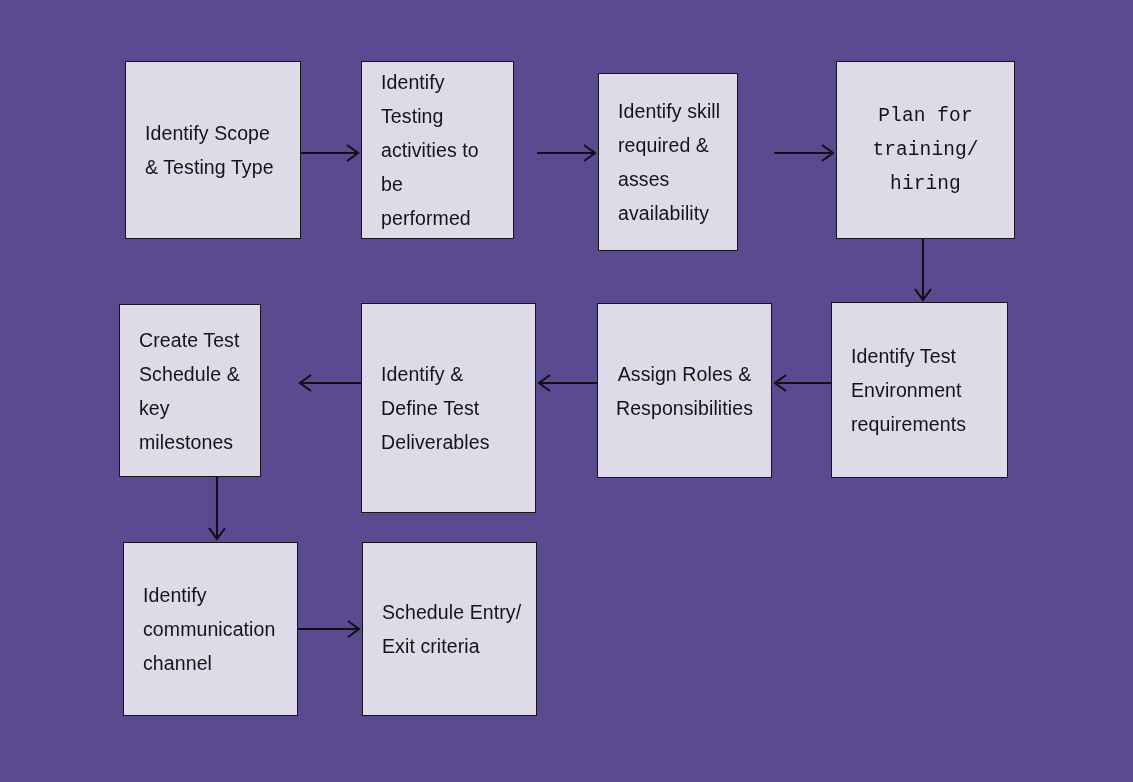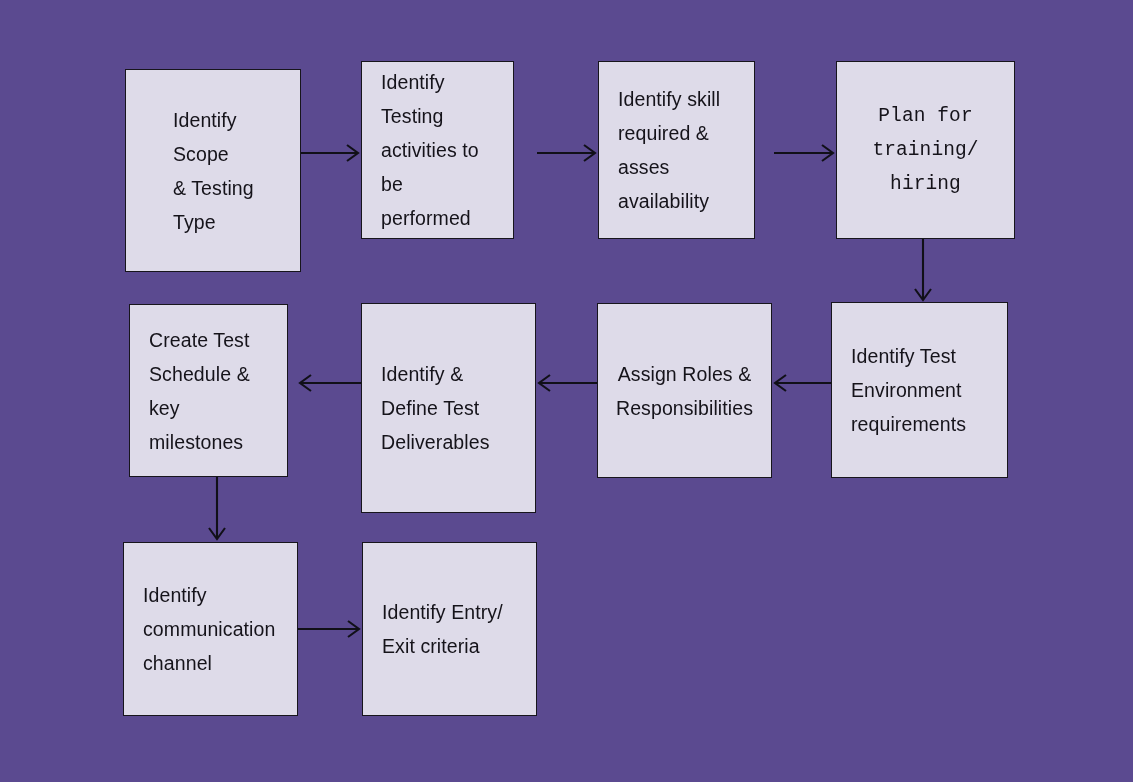--- a/index.html
+++ b/index.html
@@ -111,32 +111,32 @@
       <line x1="217" y1="477" x2="217" y2="538"></line>
       <path class="head" d="M 209 528 L 217 539 L 225 528"></path>
     </g>
 
     <g>
       <line x1="298" y1="629" x2="358" y2="629"></line>
       <path class="head" d="M 348 621 L 359 629 L 348 637"></path>
     </g>
   </svg>
 
-  <div class="node" style="left:125px; top:69px; width:176px; height:203px;padding-left:28px;">
+  <div class="node" style="left:125px; top:61px; width:176px; height:178px;">
     <div class="node-label">Identify Scope
 &amp; Testing Type</div>
   </div>
 
   <div class="node" style="left:361px; top:61px; width:153px; height:178px;">
     <div class="node-label">Identify Testing
 activities to be
 performed</div>
   </div>
 
-  <div class="node" style="left:598px; top:61px; width:157px; height:178px;">
+  <div class="node" style="left:598px; top:73px; width:140px; height:178px;">
     <div class="node-label">Identify skill
 required &amp; asses
 availability</div>
   </div>
 
   <div class="node center" style="left:836px; top:61px; width:179px; height:178px;font-family:Liberation Mono, monospace;">
     <div class="node-label">Plan for
 training/ hiring</div>
   </div>
 
@@ -150,30 +150,30 @@
 Environment
 requirements</div>
   </div>
 
   <div class="node" style="left:361px; top:303px; width:175px; height:210px;">
     <div class="node-label">Identify &amp;
 Define Test
 Deliverables</div>
   </div>
 
-  <div class="node" style="left:129px; top:304px; width:159px; height:173px;">
+  <div class="node" style="left:119px; top:304px; width:142px; height:173px;">
     <div class="node-label">Create Test
 Schedule &amp; key
 milestones</div>
   </div>
 
   <div class="node" style="left:123px; top:542px; width:175px; height:174px;align-items:center;">
     <div class="node-label">Identify
 communication
 channel</div>
   </div>
 
   <div class="node" style="left:362px; top:542px; width:175px; height:174px;">
-    <div class="node-label">Identify Entry/
+    <div class="node-label">Schedule Entry/
 Exit criteria</div>
   </div>
 
 </div>
 
 </body></html>

